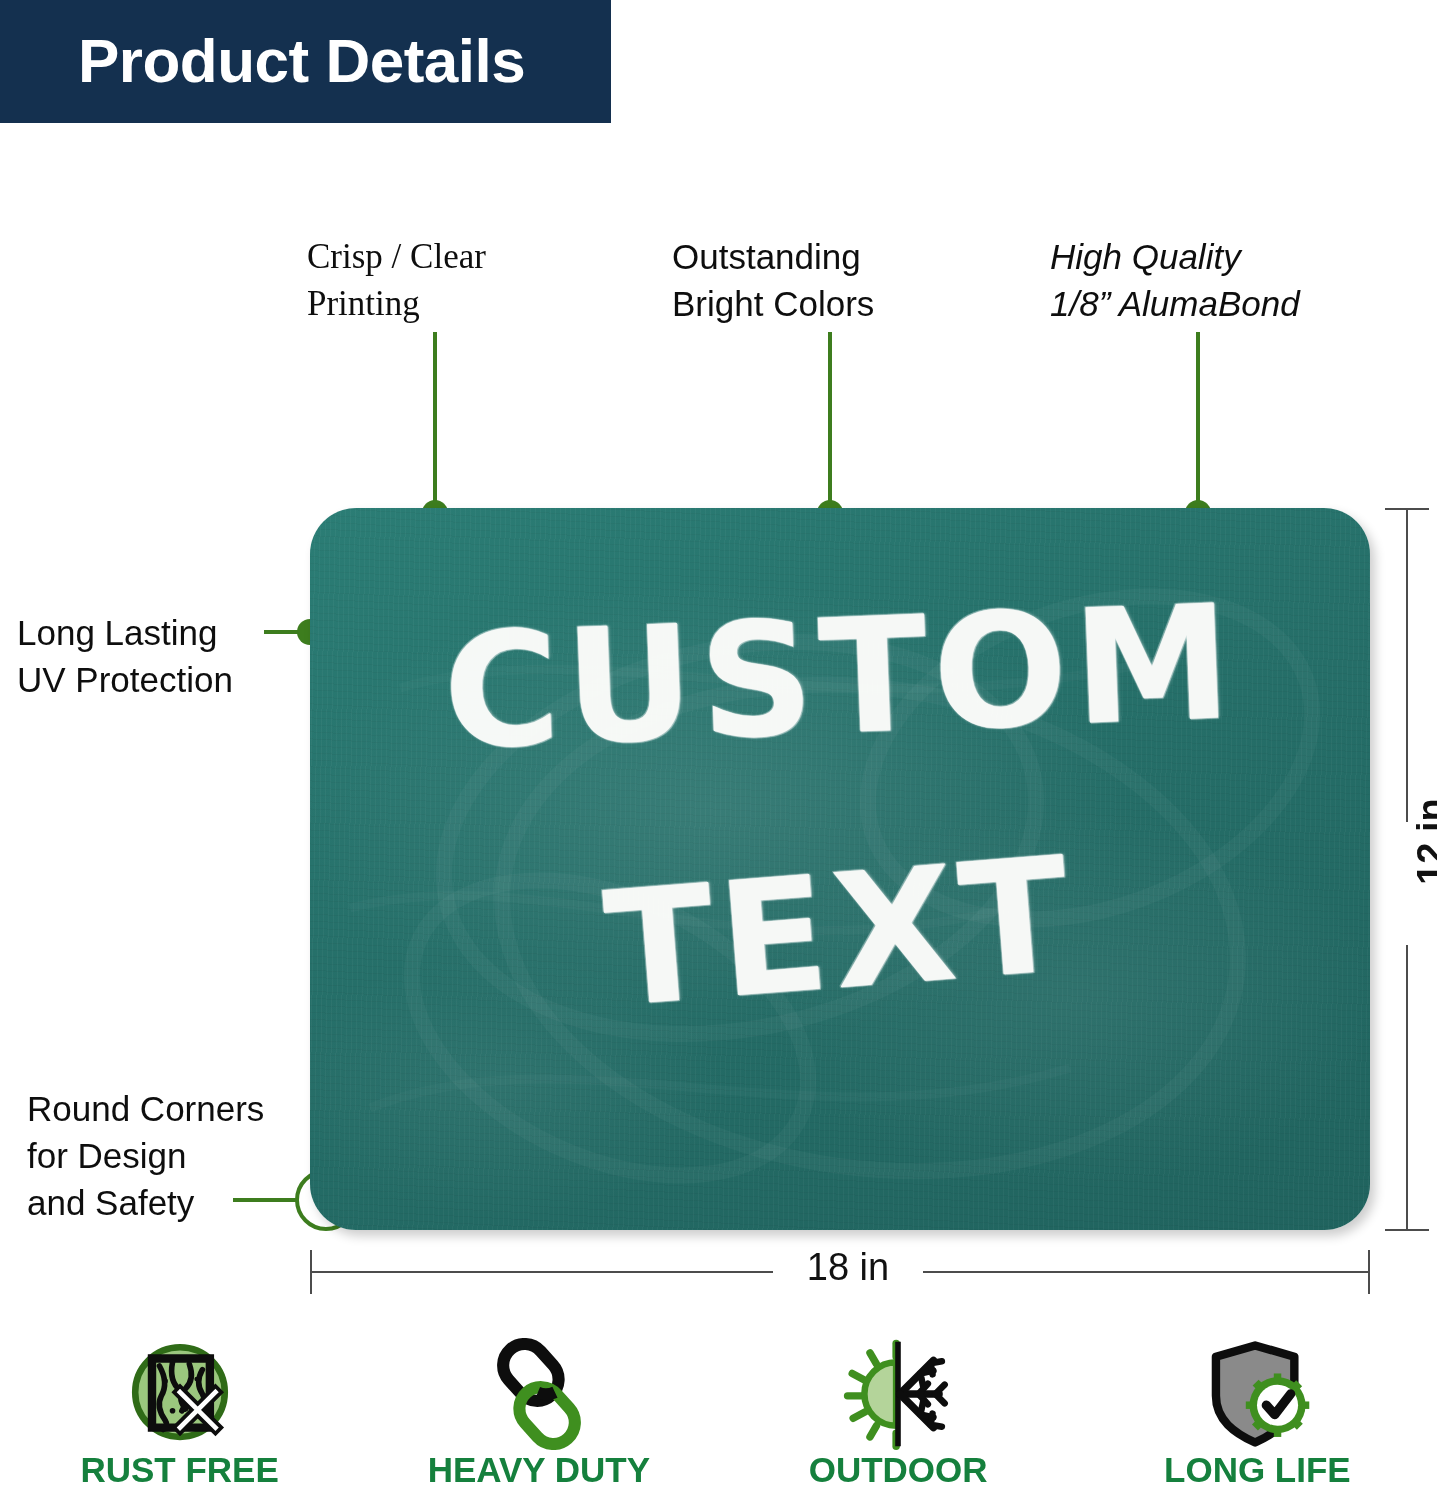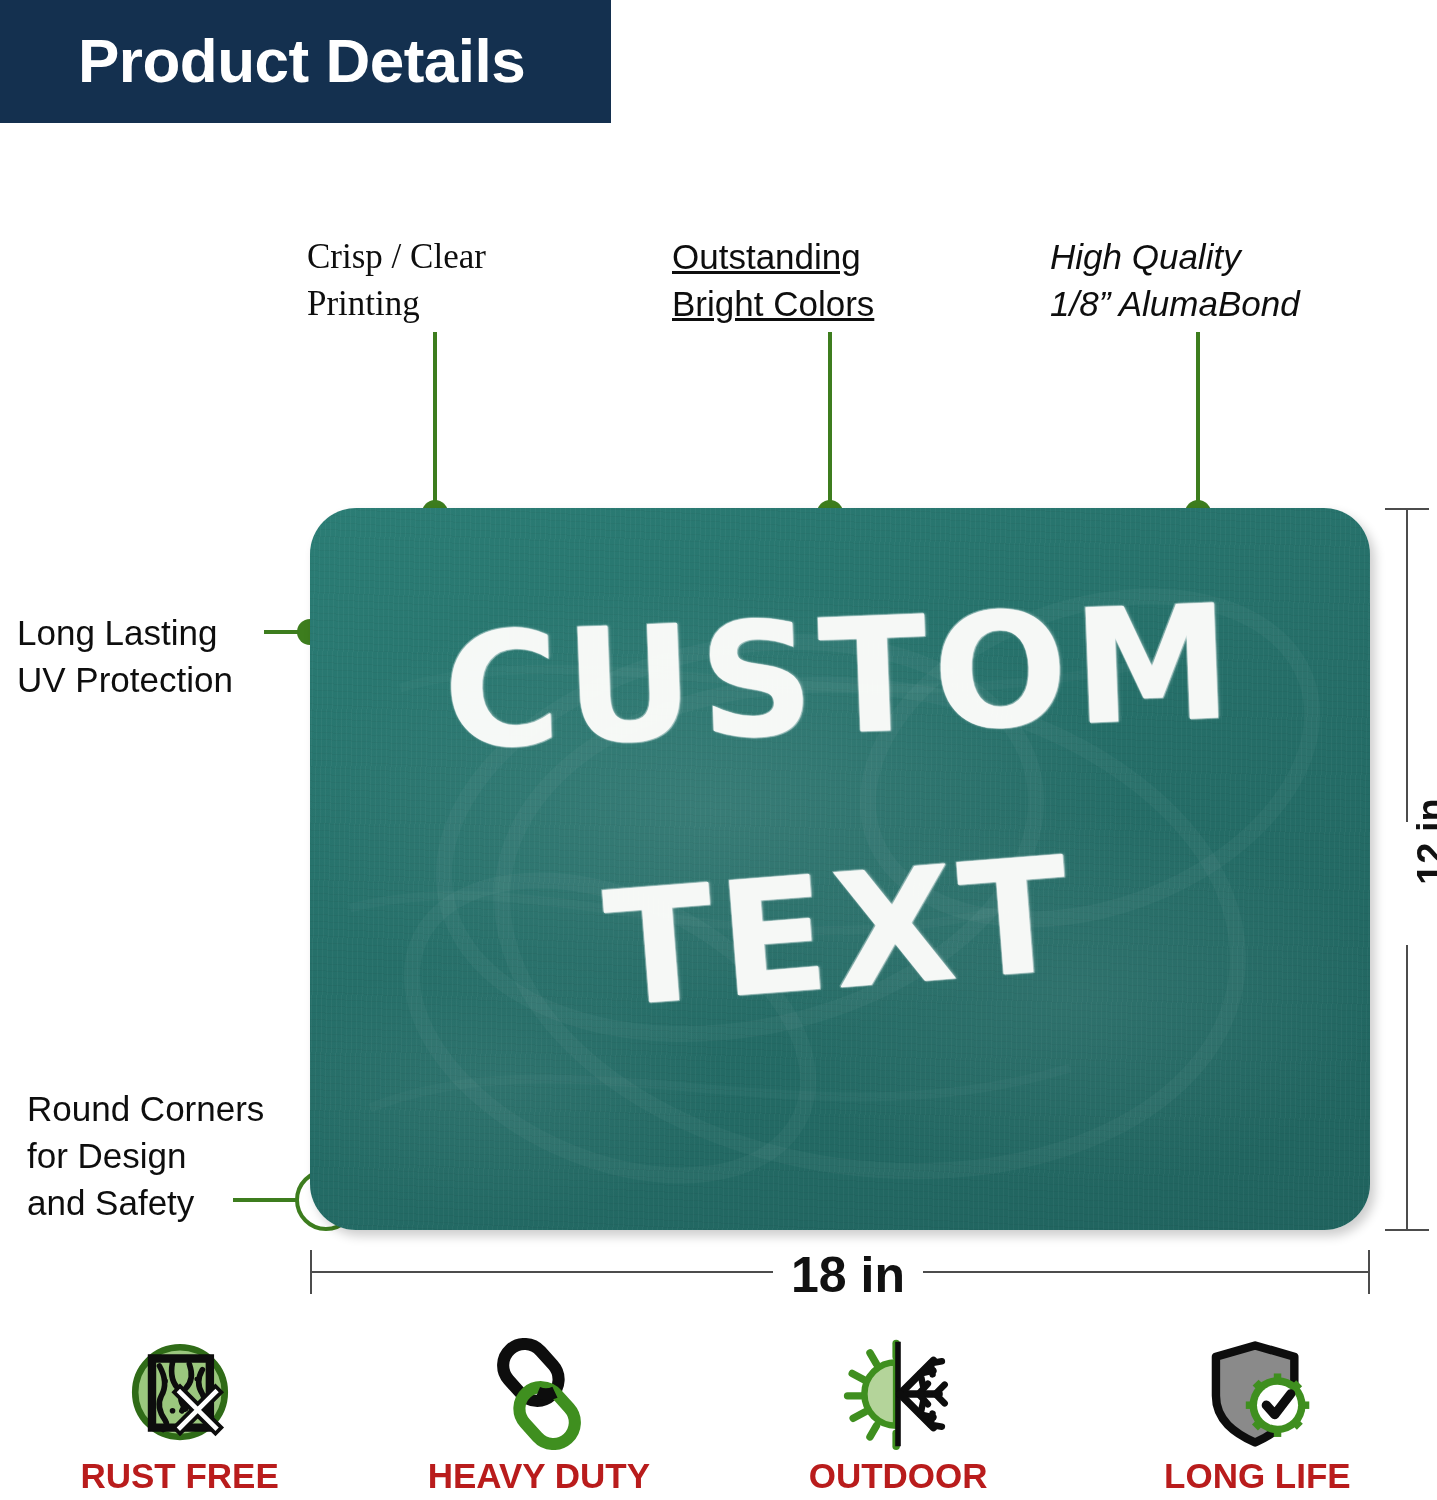--- a/index.html
+++ b/index.html
@@ -37,21 +37,21 @@
 
   
   .callout-label {
     position: absolute;
     color: #0e0e0e;
     font-size: 35px;
     line-height: 47px;
     white-space: pre-line;
   }
   #callout-crisp    { left: 307px; top: 233px; font-family: Liberation Serif, serif; }
-  #callout-colors   { left: 672px; top: 233px; text-decoration: underline; }
+  #callout-colors   { left: 672px; top: 233px; }
   #callout-quality  { left: 1050px; top: 233px; font-style: italic; }
   #callout-uv       { left: 17px;  top: 609px; }
   #callout-corners  { left: 27px;  top: 1085px; }
 
   
   .leader-v {
     position: absolute;
     width: 4px;
     background: #3d7d1e;
   }
@@ -161,22 +161,22 @@
   #dim-h-cap-left   { left: 310px;  top: 1250px; width: 2px;  height: 44px; }
   #dim-h-cap-right  { left: 1368px; top: 1250px; width: 2px;  height: 44px; }
   #dim-h-leftseg    { left: 310px;  top: 1271px; width: 463px; height: 2px; }
   #dim-h-rightseg   { left: 923px;  top: 1271px; width: 447px; height: 2px; }
   #dim-h-label {
     position: absolute;
     left: 773px; top: 1246px;
     width: 150px;
     text-align: center;
     color: #111111;
-    font-size: 50px;
-    font-weight: bold;
+    font-size: 38px;
+    font-weight: normal;
     font-stretch: condensed;
     white-space: nowrap;
   }
 
   
   #features {
     position: absolute;
     left: 0; top: 1338px;
     width: 1437px; height: 162px;
     display: flex;
@@ -188,22 +188,22 @@
     flex-direction: column;
     align-items: center;
   }
   .feature-icon {
     width: 124px; height: 112px;
     display: flex;
     align-items: center;
     justify-content: center;
   }
   .feature-label {
-    margin-top: 6px;
-    color: #b91c1c;
+    margin-top: 0;
+    color: #15803d;
     font-size: 35px;
     font-weight: bold;
     font-stretch: condensed;
     letter-spacing: 0px;
     white-space: nowrap;
   }
 </style>
 </head>
 <body>
 

